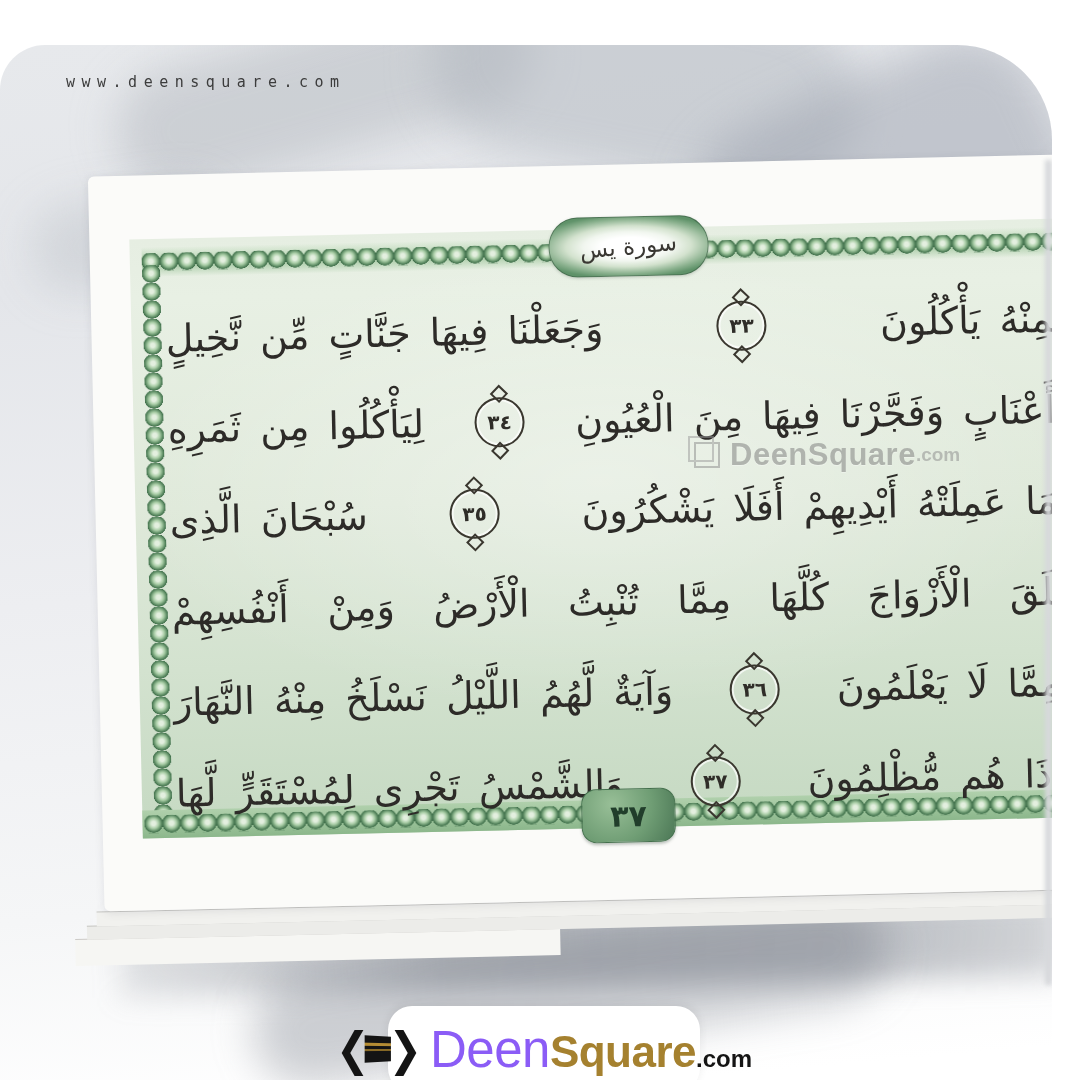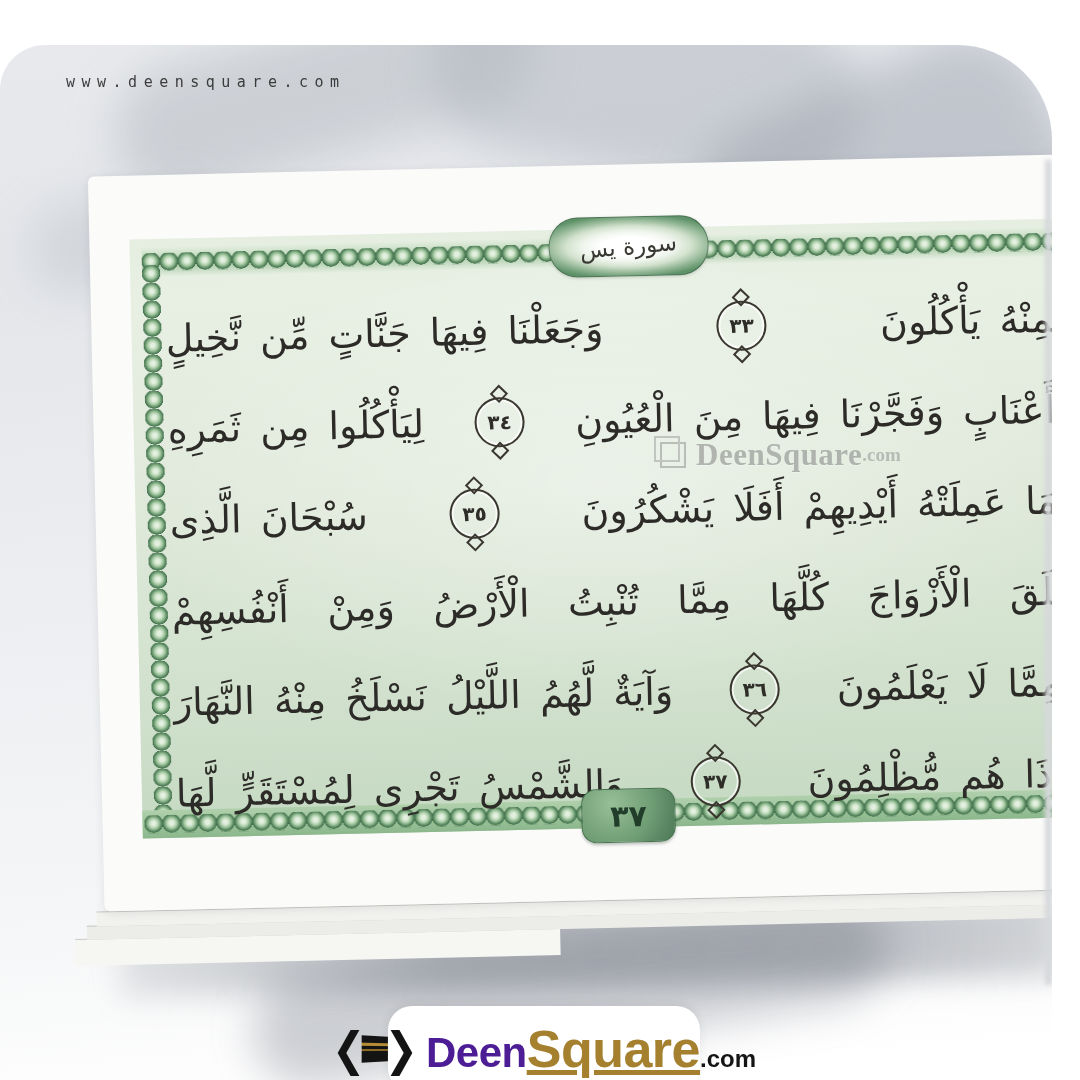--- a/index.html
+++ b/index.html
@@ -98,41 +98,41 @@
     width:46px;height:46px;border:2.5px solid #3a372f;border-radius:50%;
     box-shadow:inset 0 0 0 2px rgba(255,255,255,.7);
     font-size:20px;font-weight:bold;color:#2f2d28;position:relative;flex:0 0 auto;
     margin:0 6px;}
   .medallion::before,.medallion::after{content:"";position:absolute;left:50%;
     width:9px;height:9px;border:2px solid #3a372f;background:transparent;
     transform:translateX(-50%) rotate(45deg);}
   .medallion::before{top:-12px;}
   .medallion::after{bottom:-12px;}
   
-  .watermark{position:absolute;left:660px;top:392px;display:flex;align-items:center;
-    opacity:.5;z-index:6;font-family:Liberation Serif, serif;}
+  .watermark{position:absolute;left:694px;top:392px;display:flex;align-items:center;
+    opacity:.5;z-index:6;}
   .wm-cube{width:22px;height:22px;border:2.5px solid #8b8b8b;position:relative;margin-right:10px;}
   .wm-cube::before{content:"";position:absolute;left:-8px;top:-8px;width:22px;height:22px;
     border:2.5px solid #9a9a9a;}
   .wm-text{font-size:31px;font-weight:bold;color:#7a7a7a;letter-spacing:.5px;
     text-shadow:0 1px 0 rgba(255,255,255,.6);}
   .wm-tld{font-size:19px;font-weight:bold;color:#8a8a8a;}
   
   .logo-pill{position:absolute;left:388px;top:1006px;width:312px;height:86px;
     background:#ffffff;border-radius:24px;z-index:10;
     box-shadow:0 -2px 10px rgba(0,0,0,.07);
     display:flex;align-items:center;justify-content:center;gap:8px;}
   .kaaba-wrap{display:flex;align-items:center;}
   .bracket{font-family:"DejaVu Sans", sans-serif;font-size:40px;font-weight:bold;color:#141414;
     transform:scaleY(1.15);line-height:1;}
   .kaaba{width:27px;height:26px;margin:0 -4px;
     background:linear-gradient(180deg,#141414 0 28%, #b48c34 28% 40%, #141414 40% 50%, #8a6b26 50% 58%, #141414 58% 100%);
     transform:perspective(60px) rotateY(14deg);}
-  .logo-deen{font-size:42px;font-weight:bold;color:#4c1d95;letter-spacing:-.5px;}
-  .logo-square{font-size:52px;font-weight:bold;color:#a5812f;letter-spacing:-.5px;text-decoration:underline;}
+  .logo-deen{font-size:51px;font-weight:normal;color:#8b5cf6;letter-spacing:-.5px;}
+  .logo-square{font-size:44px;font-weight:bold;color:#a5812f;letter-spacing:-.5px;}
   .logo-tld{font-size:24px;font-weight:bold;color:#141414;}
 </style>
 </head>
 <body>
 
 <div class="scene">
   <div class="leaf leaf1"></div>
   <div class="leaf leaf2"></div>
   <div class="leaf leaf3"></div>
   <div class="leaf leaf4"></div>

